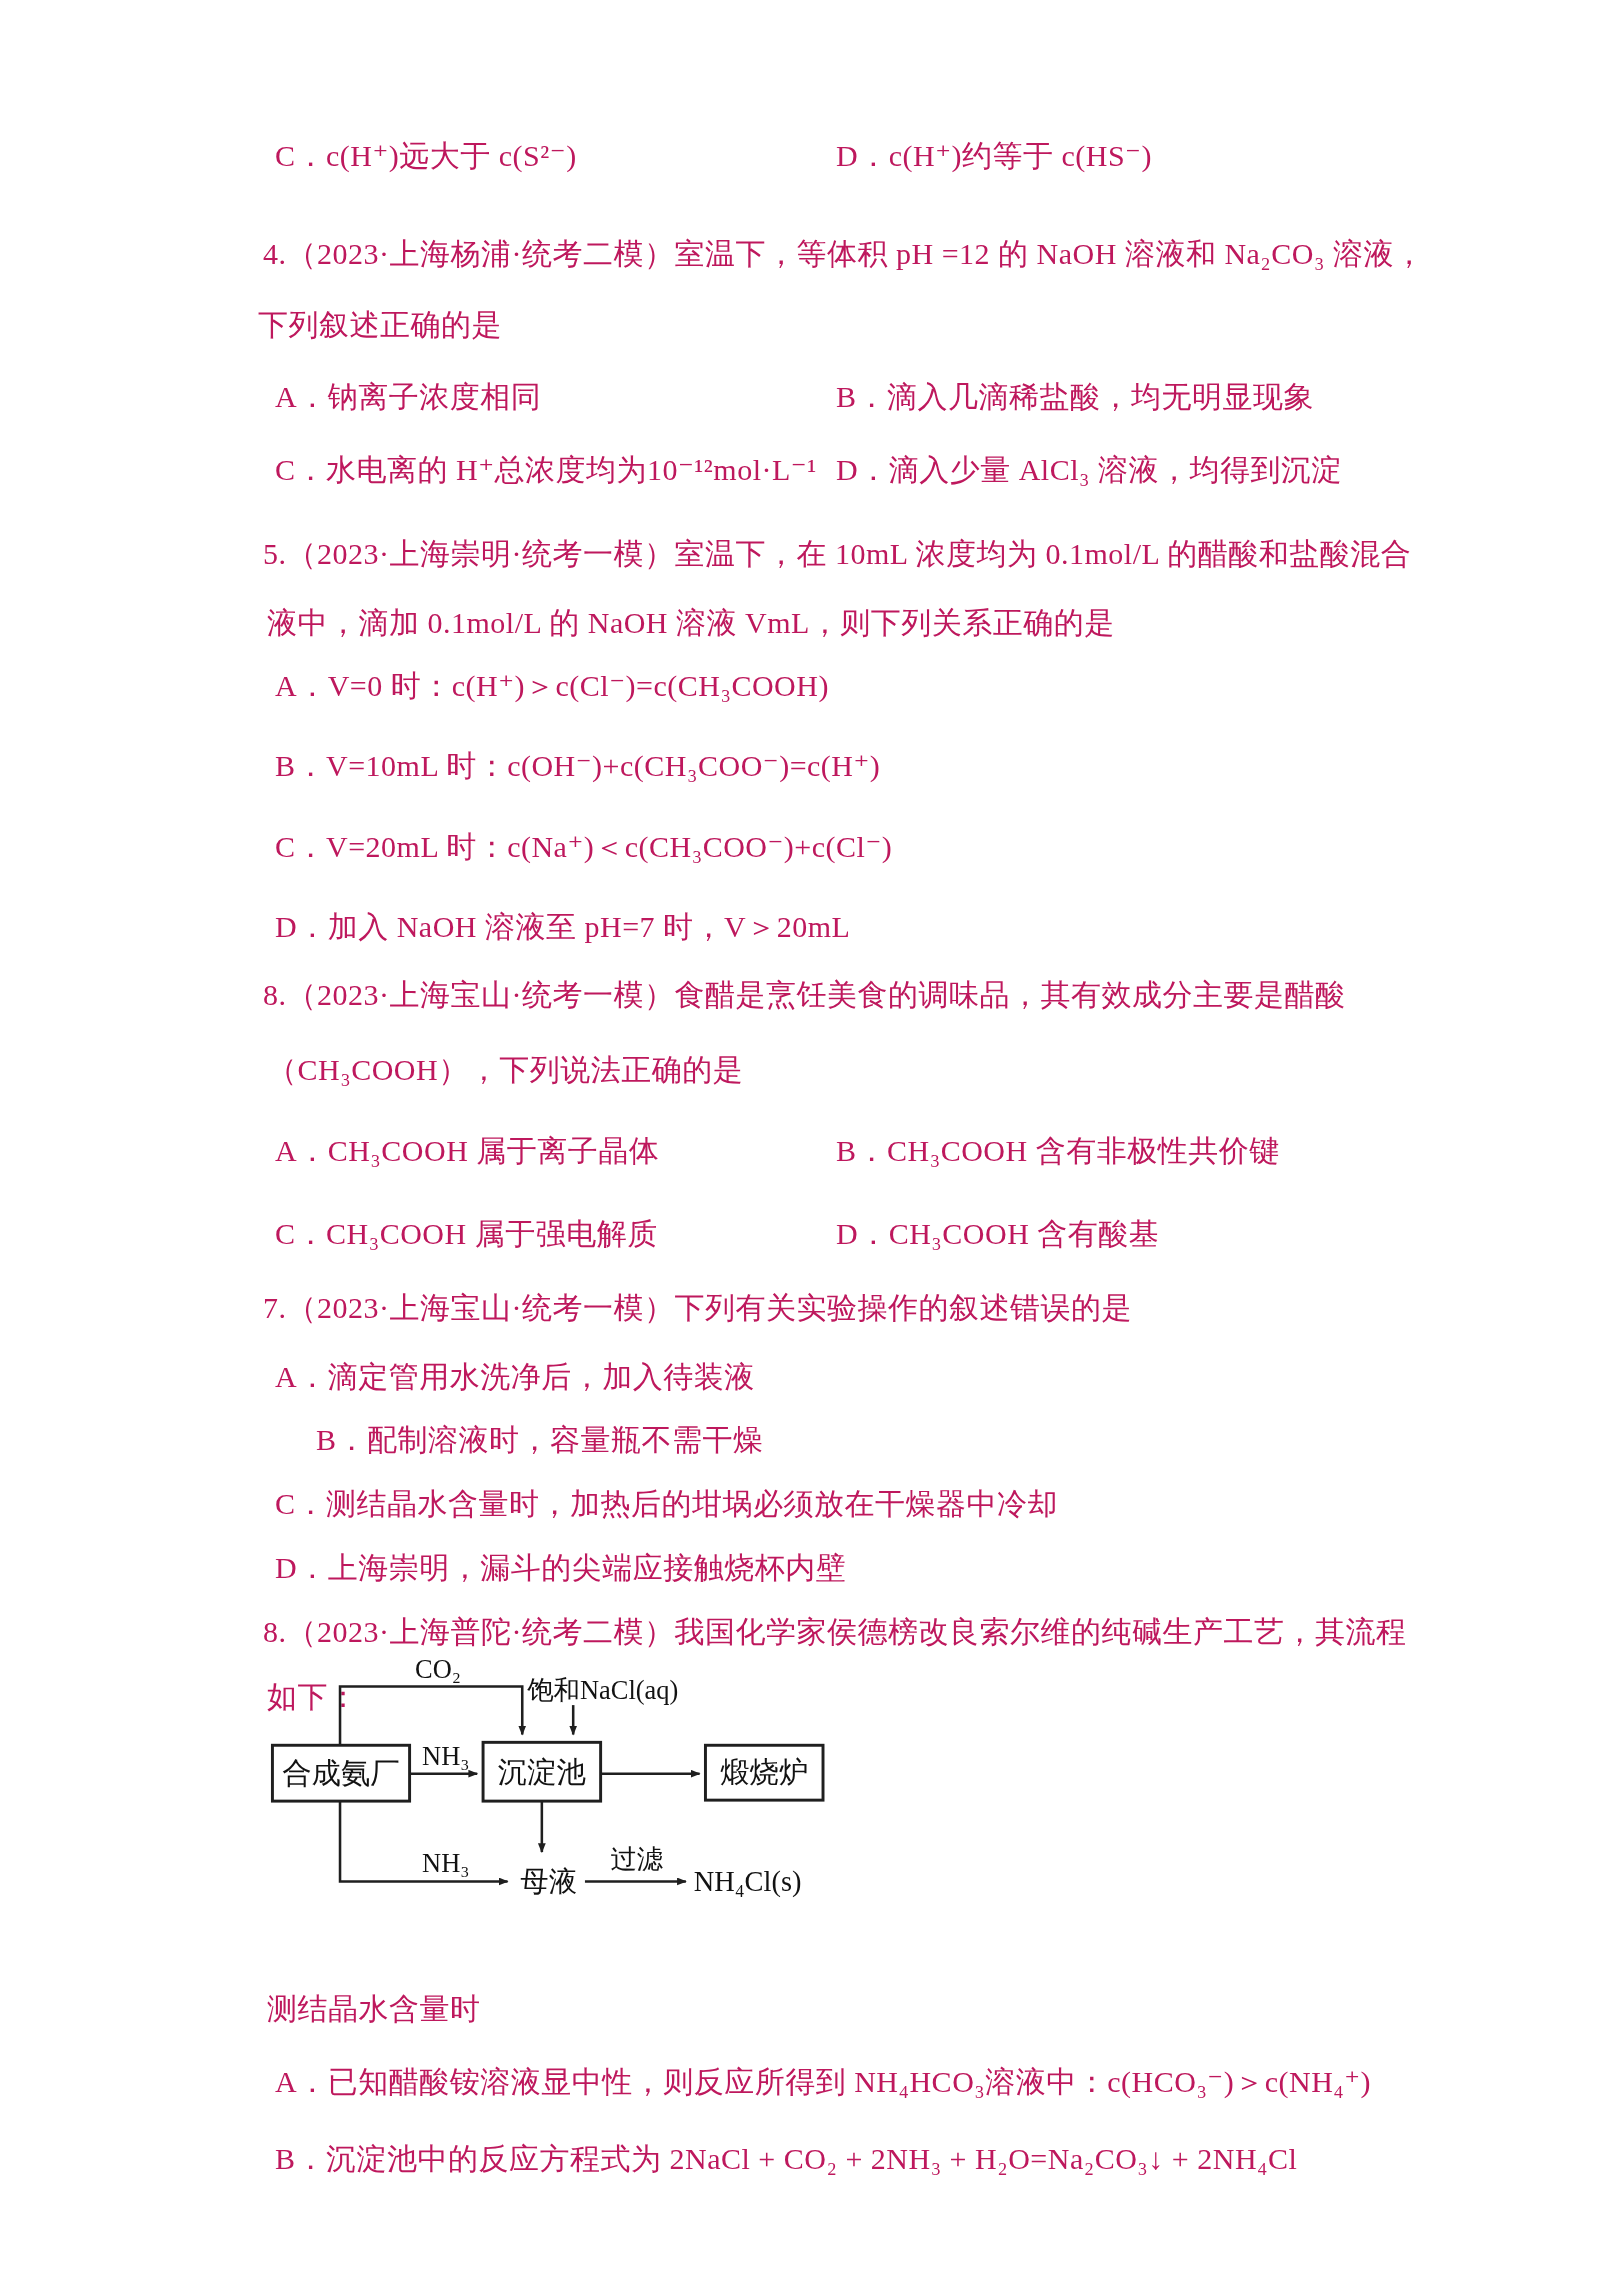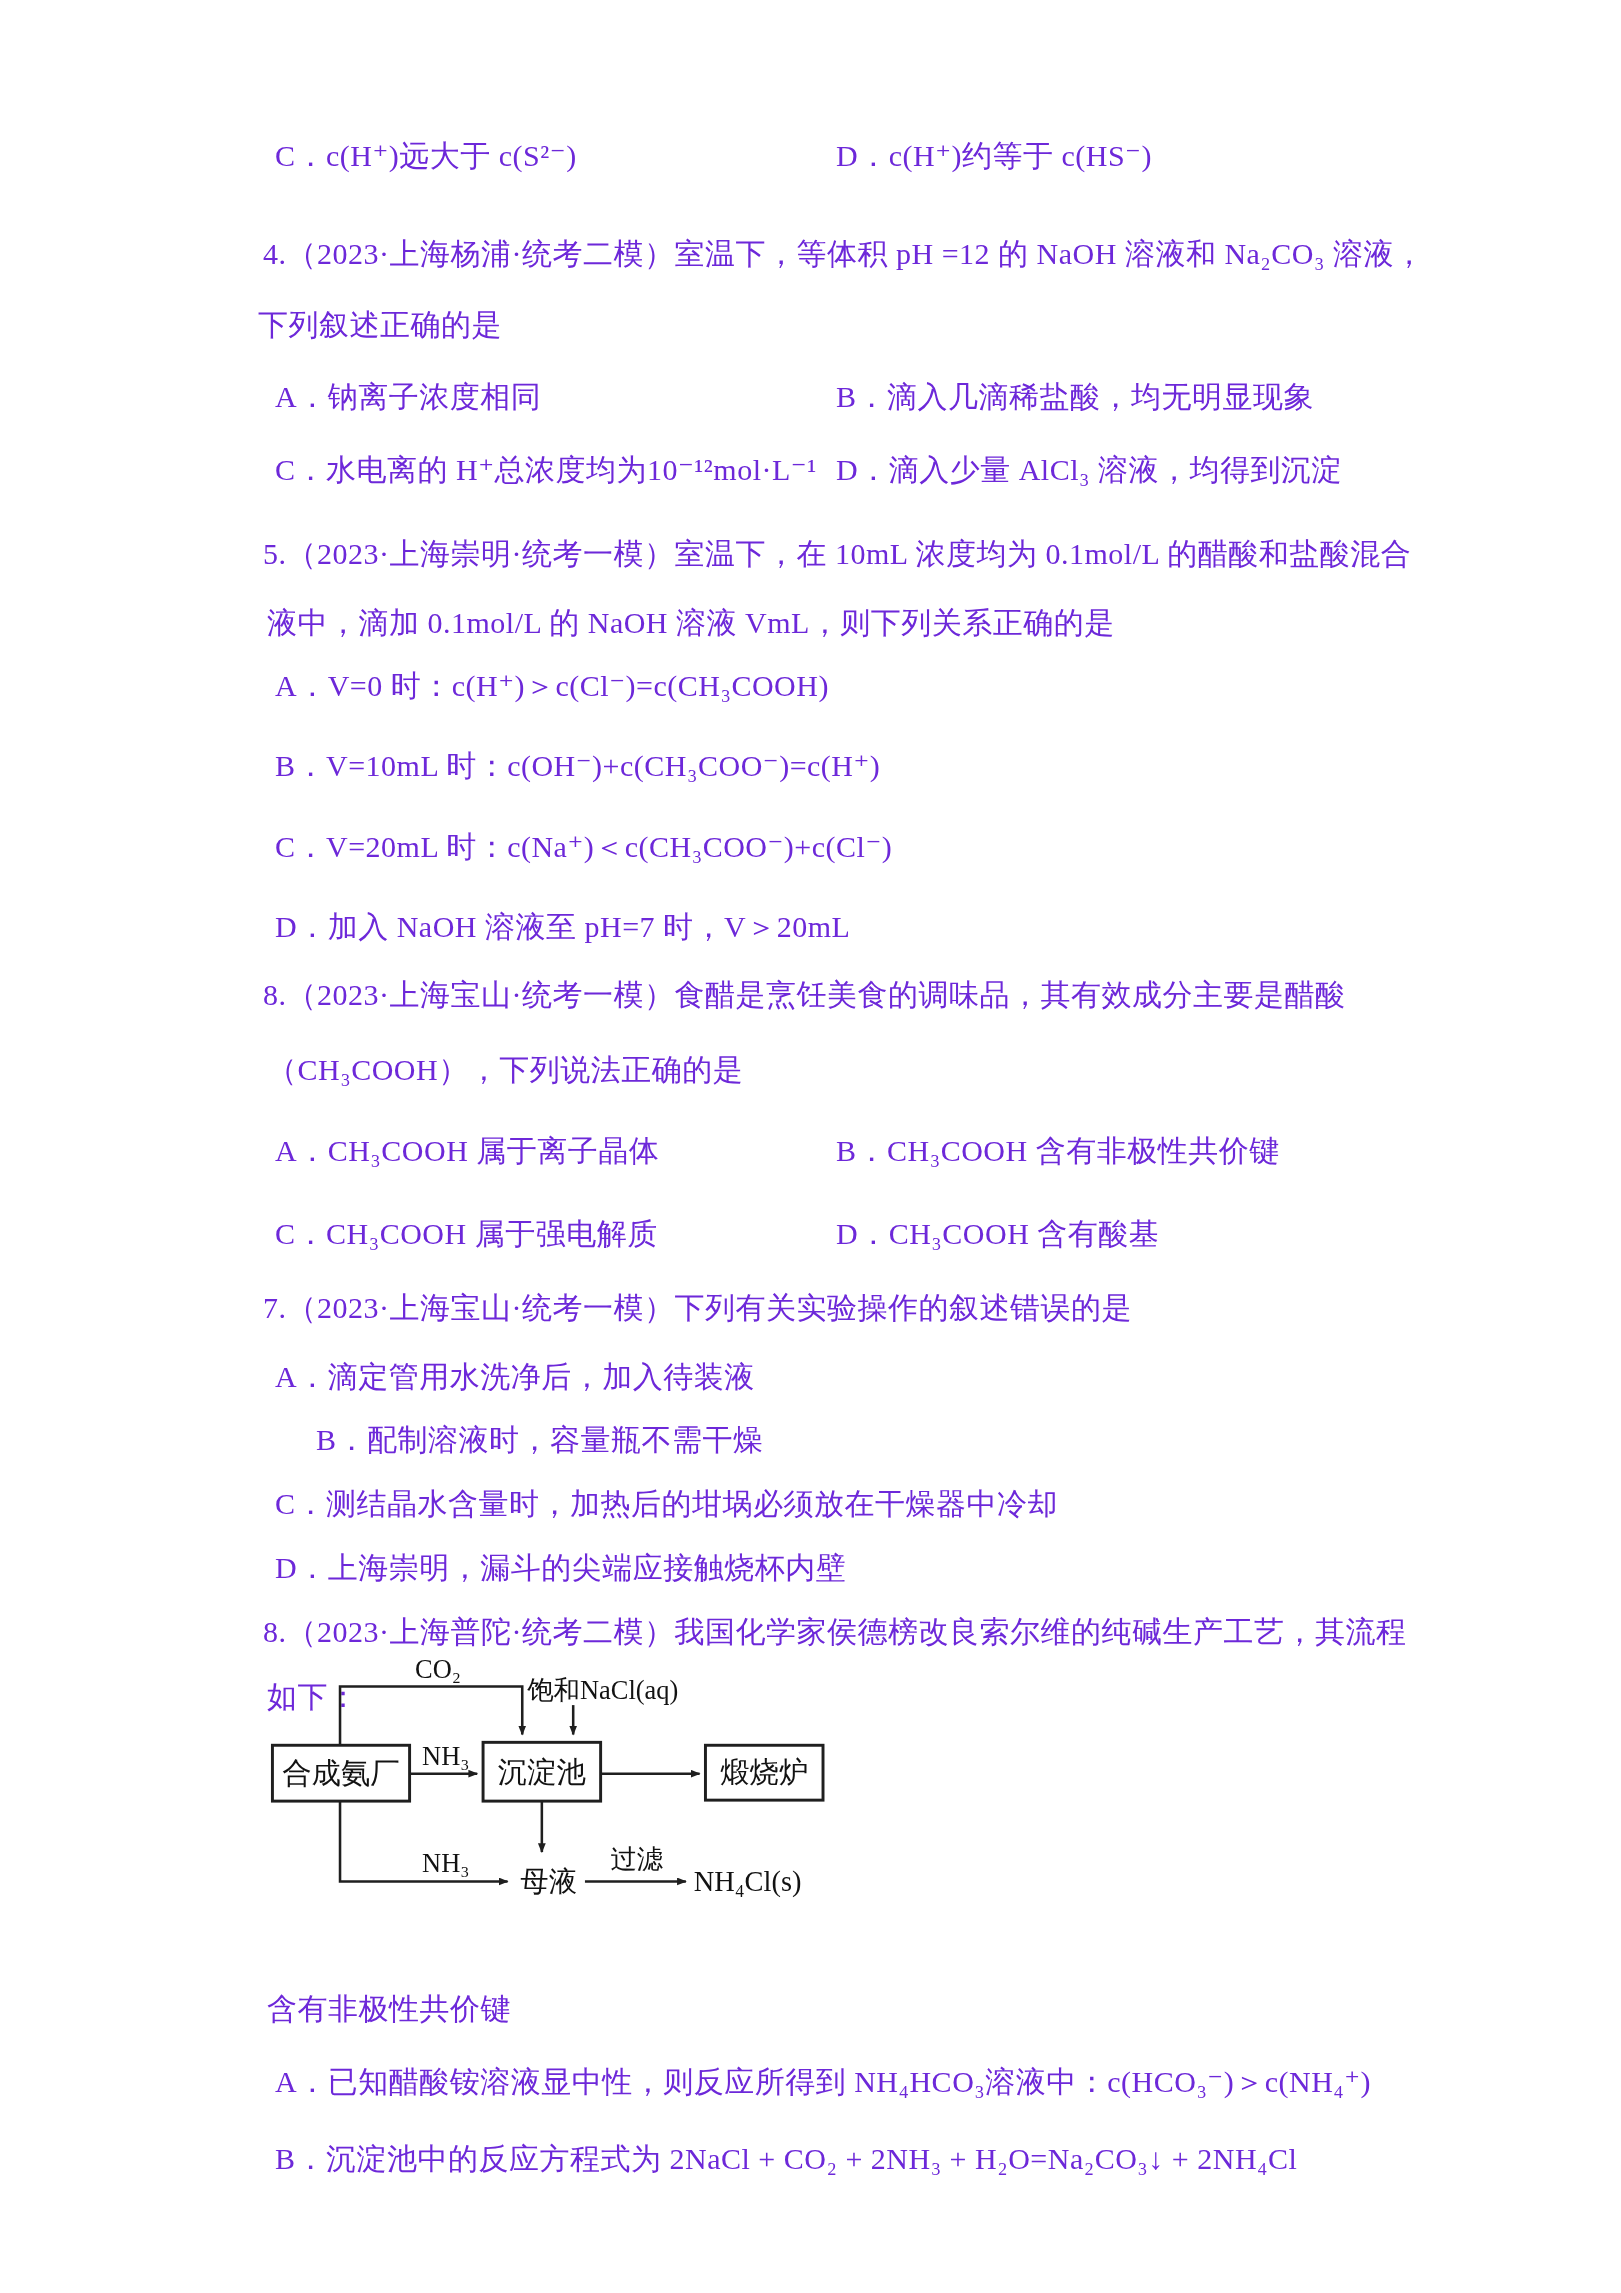--- a/index.html
+++ b/index.html
@@ -2,21 +2,21 @@
 <html><head>
 <meta charset="utf-8">
 <style>
   html,body{margin:0;padding:0;background:#ffffff;}
   .page{
     position:relative;
     width:1621px;
     height:2294px;
     background:#ffffff;
     font-family:"Liberation Serif","DejaVu Serif",serif;
-    color:#6d28d9;
+    color:#be185d;
     overflow:hidden;
   }
   .line{
     position:absolute;
     font-size:30px;
     line-height:1.25;
     white-space:nowrap;
     letter-spacing:0.5px;
   }
   .diagram{
@@ -105,18 +105,18 @@
       <text class="dg-label" x="205" y="222">NH₃</text>
 
       <text class="dg-label" x="310" y="242" style="font-size:29px;">母液</text>
 
       <text class="dg-label" x="400" y="218">过滤</text>
       <line class="dg-line" x1="347" y1="232" x2="450" y2="232" marker-end="url(#arr)"></line>
       <text class="dg-label-start" x="458" y="242" style="font-size:29px;">NH₄Cl(s)</text>
     </svg>
   </div>
 
-  <div class="line" style="left:267px;top:1990px;">含有非极性共价键</div>
+  <div class="line" style="left:267px;top:1990px;">测结晶水含量时</div>
   <div class="line" style="left:275px;top:2063px;">A．已知醋酸铵溶液显中性，则反应所得到 NH₄HCO₃溶液中：c(HCO₃⁻)＞c(NH₄⁺)</div>
   <div class="line" style="left:275px;top:2140px;">B．沉淀池中的反应方程式为 2NaCl + CO₂ + 2NH₃ + H₂O=Na₂CO₃↓ + 2NH₄Cl</div>
 
 </div>
 
 
 </body></html>

